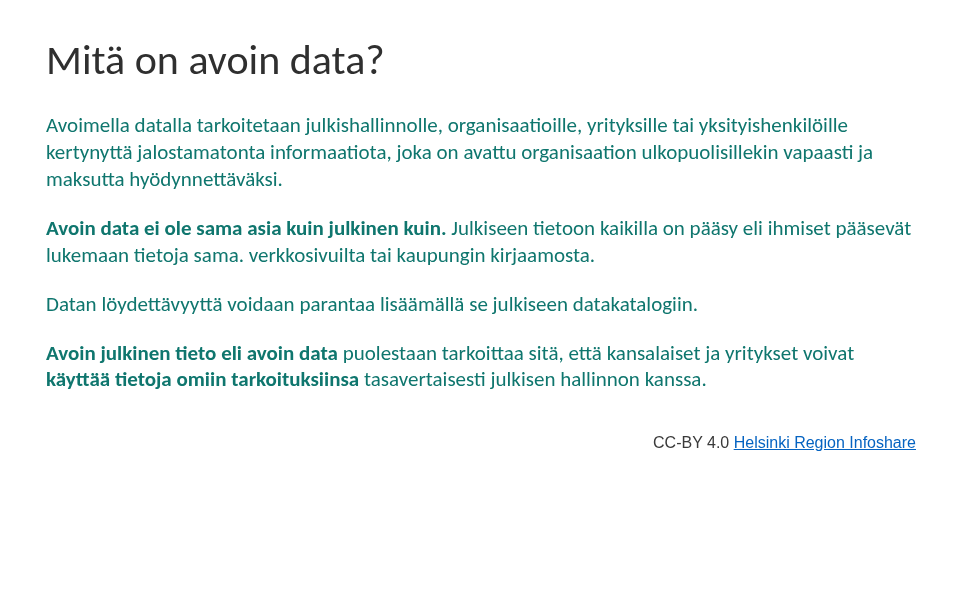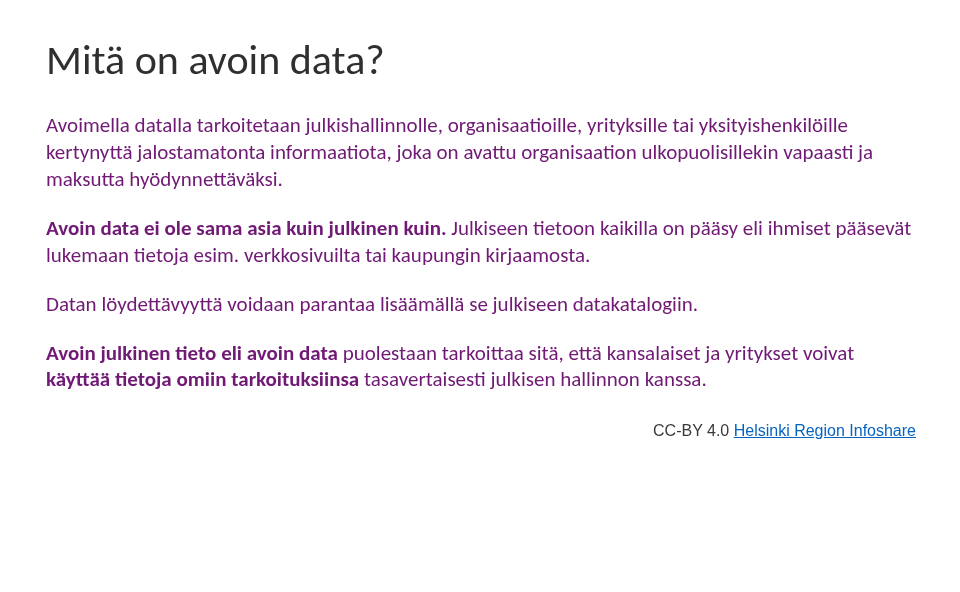--- a/index.html
+++ b/index.html
@@ -23,49 +23,49 @@
     font-size: 42px;
     font-weight: 400;
     color: #2f2f2f;
     margin: 0 0 28px 0;
     line-height: 1.15;
   }
   .para {
     font-size: 21px;
     line-height: 1.28;
     margin: 0 0 22px 0;
-    color: #701a75;
+    color: #0f766e;
   }
   .bold {
     font-weight: 700;
   }
   .footer {
     position: absolute;
     right: 44px;
-    bottom: 36px;
+    bottom: 24px;
     font-size: 16px;
     color: #3a3a3a;
     font-family: Arial, sans-serif;
   }
   .footer a {
     color: #0563c1;
     text-decoration: underline;
   }
 </style>
 </head>
 <body>
 
 <div class="slide">
 
   <h1 class="title">Mitä on avoin data?</h1>
 
   <p class="para">Avoimella datalla tarkoitetaan julkishallinnolle, organisaatioille, yrityksille tai yksityishenkilöille kertynyttä jalostamatonta informaatiota, joka on avattu organisaation ulkopuolisillekin vapaasti ja maksutta hyödynnettäväksi.</p>
 
   <p class="para">
-    <span class="bold">Avoin data ei ole sama asia kuin julkinen kuin.</span><span> Julkiseen tietoon kaikilla on pääsy eli ihmiset pääsevät lukemaan tietoja esim. verkkosivuilta tai kaupungin kirjaamosta.</span>
+    <span class="bold">Avoin data ei ole sama asia kuin julkinen kuin.</span><span> Julkiseen tietoon kaikilla on pääsy eli ihmiset pääsevät lukemaan tietoja sama. verkkosivuilta tai kaupungin kirjaamosta.</span>
   </p>
 
   <p class="para">Datan löydettävyyttä voidaan parantaa lisäämällä se julkiseen datakatalogiin.</p>
 
   <p class="para">
     <span class="bold">Avoin julkinen tieto eli avoin data</span><span> puolestaan tarkoittaa sitä, että kansalaiset ja yritykset voivat </span><span class="bold">käyttää tietoja omiin tarkoituksiinsa</span><span> tasavertaisesti julkisen hallinnon kanssa.</span>
   </p>
 
   <div class="footer">
     <span>CC-BY 4.0 </span><a href="#">Helsinki Region Infoshare</a>

